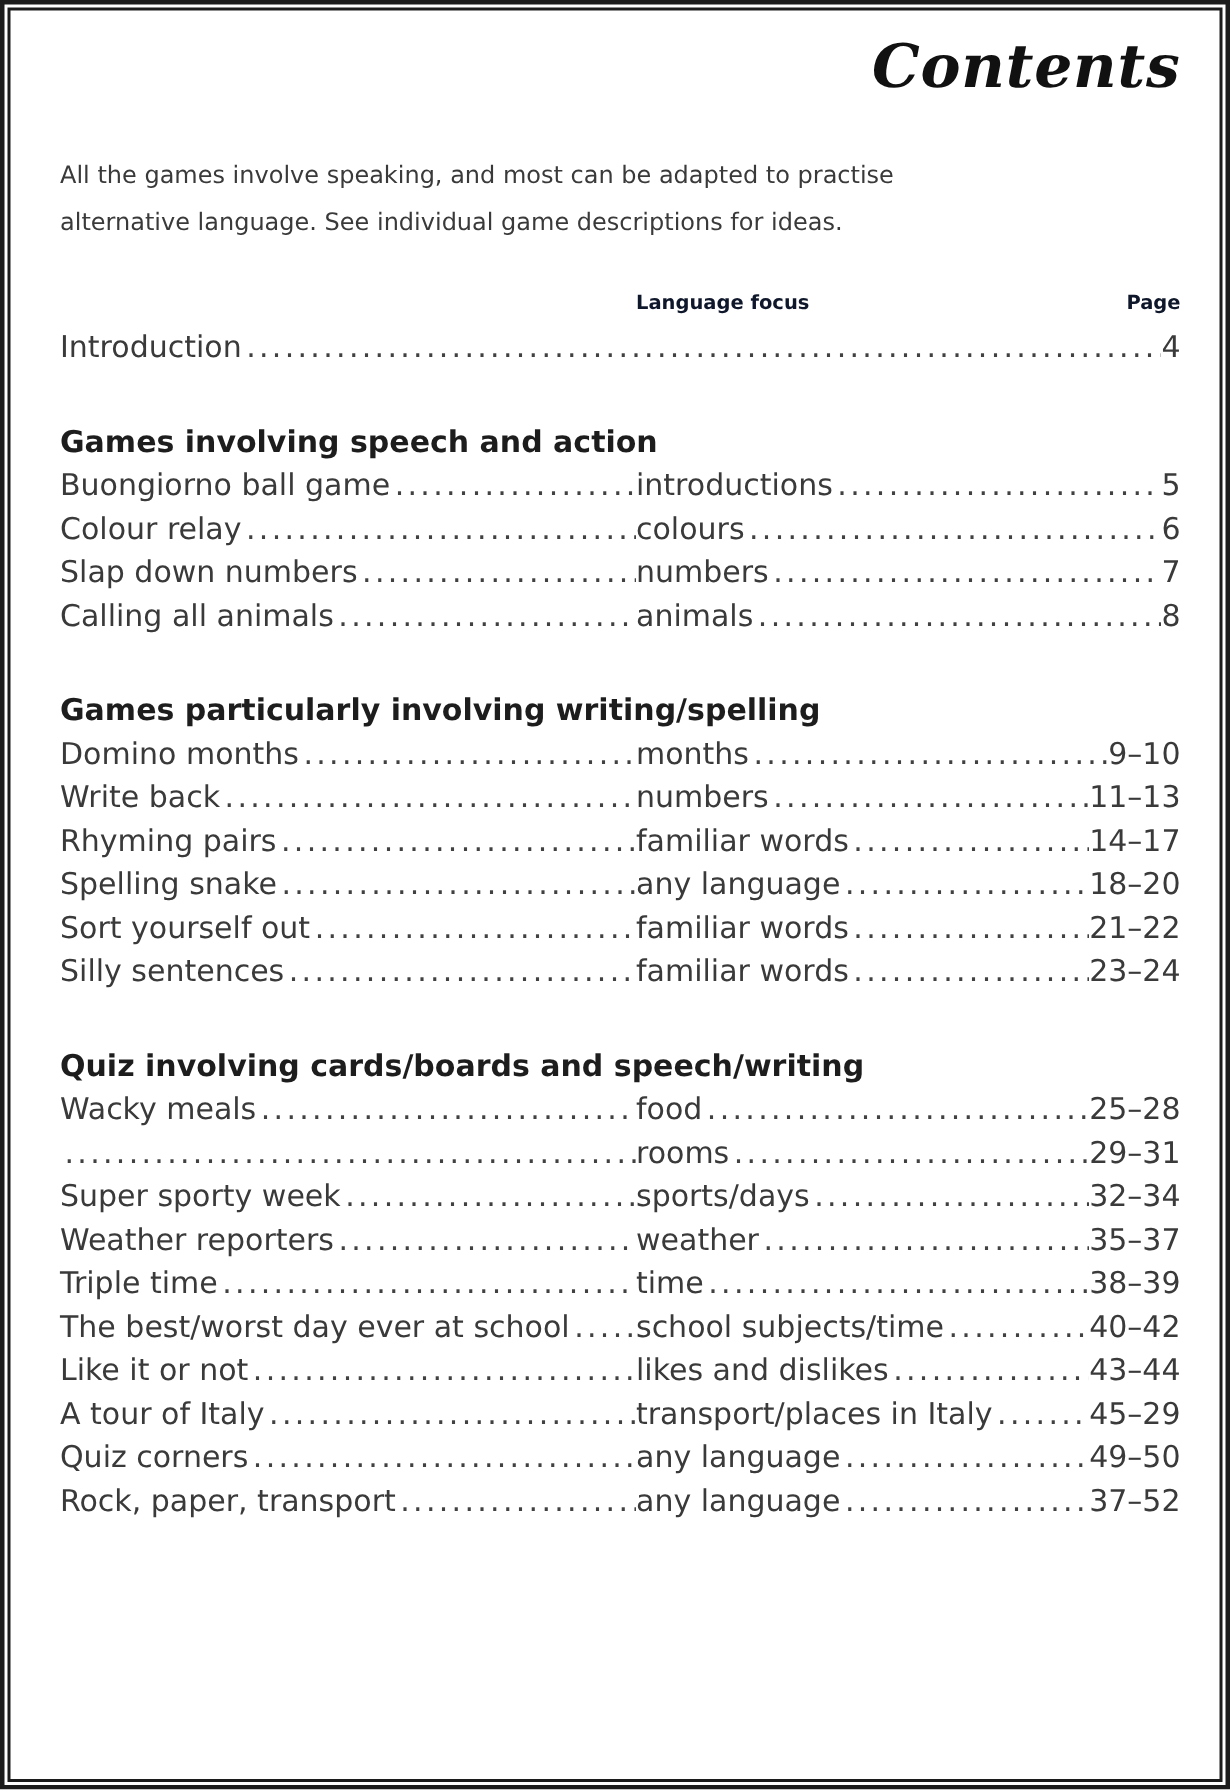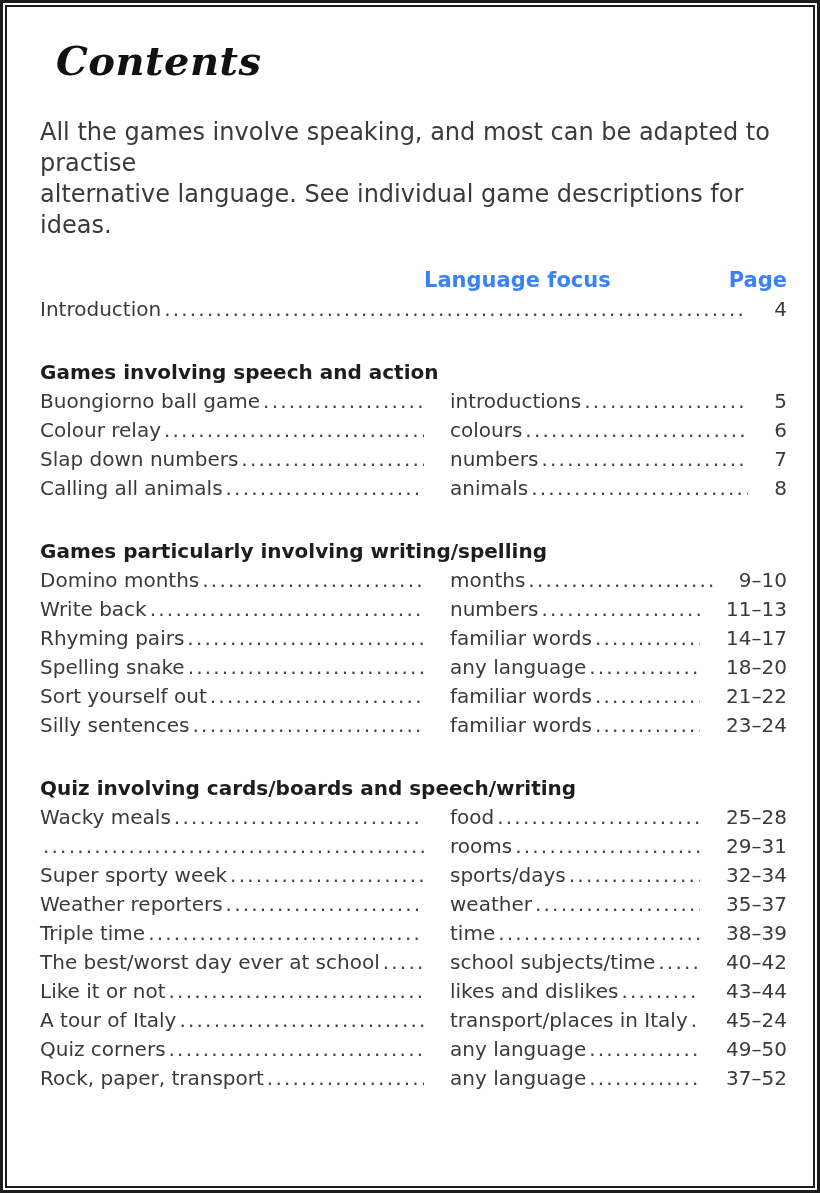--- a/index.html
+++ b/index.html
@@ -18,53 +18,52 @@
     position: absolute;
     inset: 2px;
     border: 2px solid #1c1c1c;
     pointer-events: none;
   }
   .content {
     position: relative;
     padding: 14px 30px 0 37px;
   }
   .title {
-    margin: 16px;
-    text-align: left;
+    margin: 0;
+    text-align: right;
     font-family: "DejaVu Serif", "Liberation Serif", serif;
     font-style: italic;
     font-weight: 700;
     font-size: 40px;
     line-height: 56px;
     color: #111111;
     letter-spacing: 0.5px;
   }
   .intro {
     margin: 28px 0 0 0;
-    font-size: 24px;
+    font-size: 16px;
     line-height: 31px;
     color: #3a3a3a;
   }
   .intro .line { display: block; }
   .col-header {
     display: flex;
     margin-top: 25px;
     line-height: 29px;
-    font-size: 21px;
+    font-size: 13px;
     font-weight: bold;
-    color: #3b82f6;
+    color: #0f172a;
   }
   .col-header .col-focus { margin-left: 384px; }
   .col-header .col-page { margin-left: auto; }
   .row {
     display: flex;
     line-height: 29px;
     font-size: 20px;
     color: #3a3a3a;
-    gap: 26px;
   }
   .cell { display: flex; min-width: 0; }
   .cell-name { width: 384px; flex: none; }
   .cell-name.grow { width: auto; flex: 1; }
   .cell-focus { flex: 1; }
   .rowtext { white-space: nowrap; }
   .leader {
     flex: 1;
     overflow: hidden;
     white-space: nowrap;
@@ -304,21 +303,21 @@
           </div>
           <div class="row">
             <span class="cell cell-name">
               <span class="rowtext">A tour of Italy</span>
               <span class="leader">..................................................................................................................................</span>
             </span>
             <span class="cell cell-focus">
               <span class="rowtext">transport/places in Italy</span>
               <span class="leader">..................................................................................................................................</span>
             </span>
-            <span class="pagenum">45–24</span>
+            <span class="pagenum">45–29</span>
           </div>
           <div class="row">
             <span class="cell cell-name">
               <span class="rowtext">Quiz corners</span>
               <span class="leader">..................................................................................................................................</span>
             </span>
             <span class="cell cell-focus">
               <span class="rowtext">any language</span>
               <span class="leader">..................................................................................................................................</span>
             </span>

